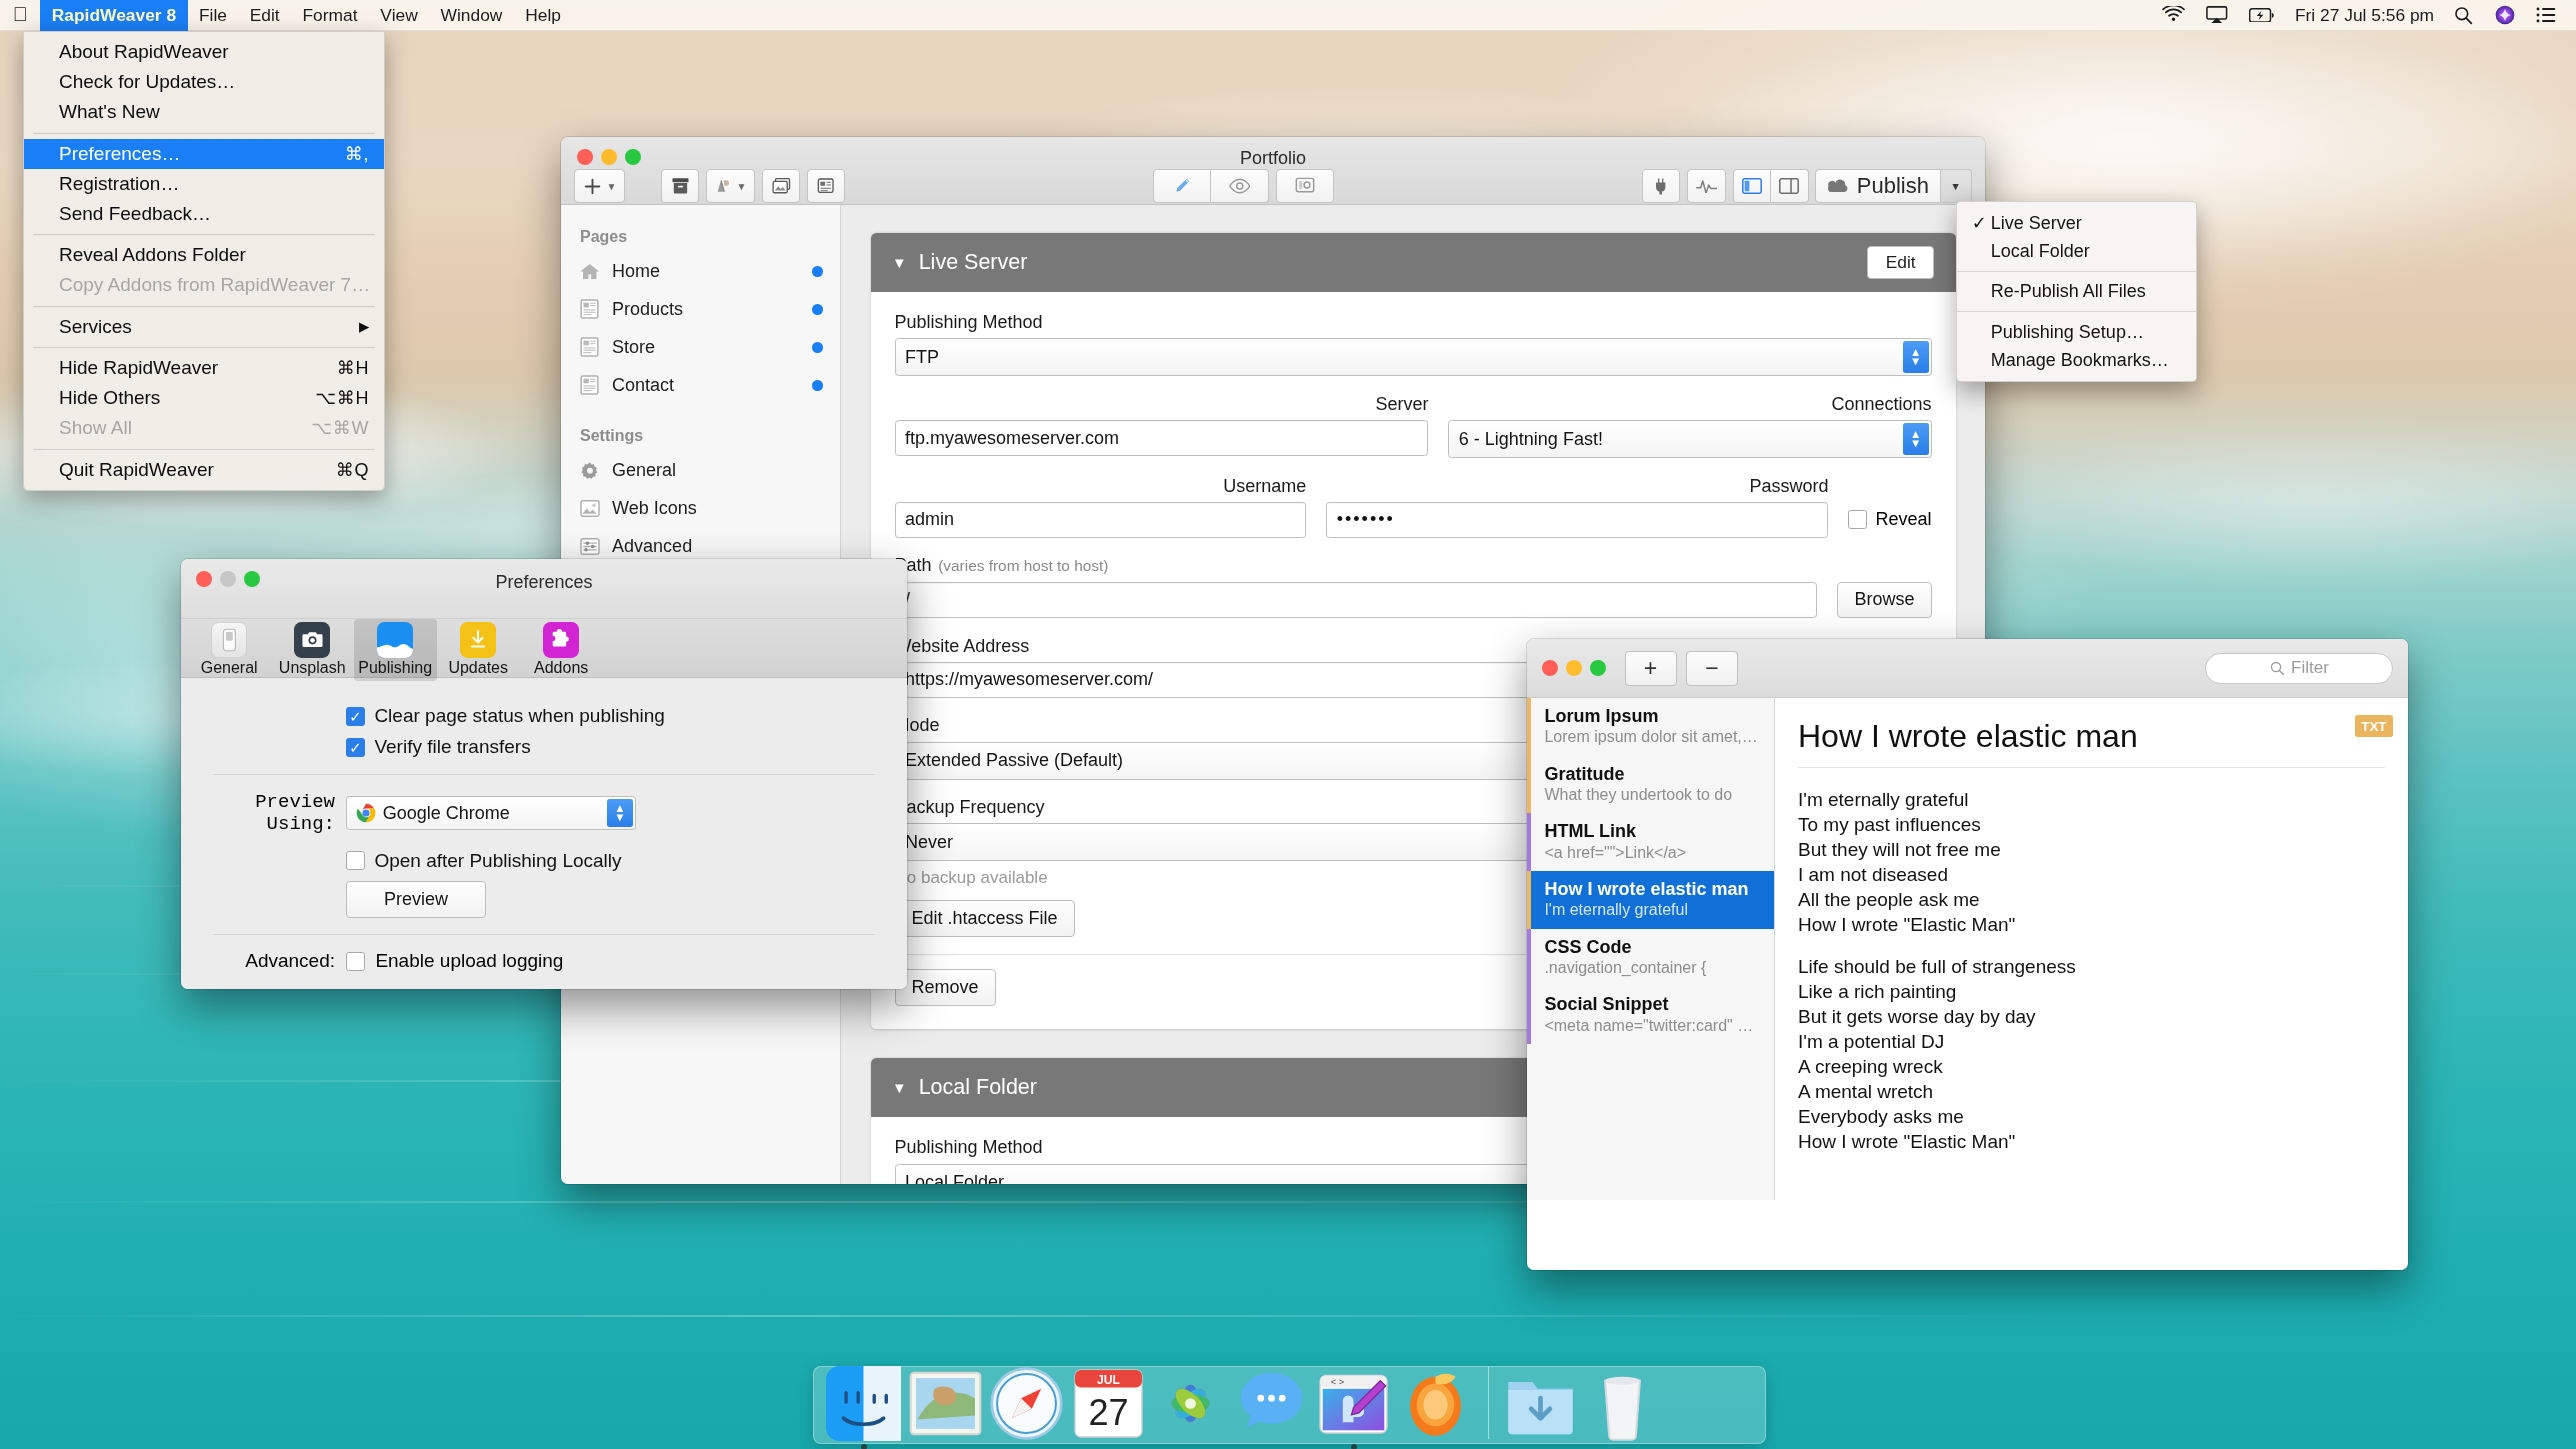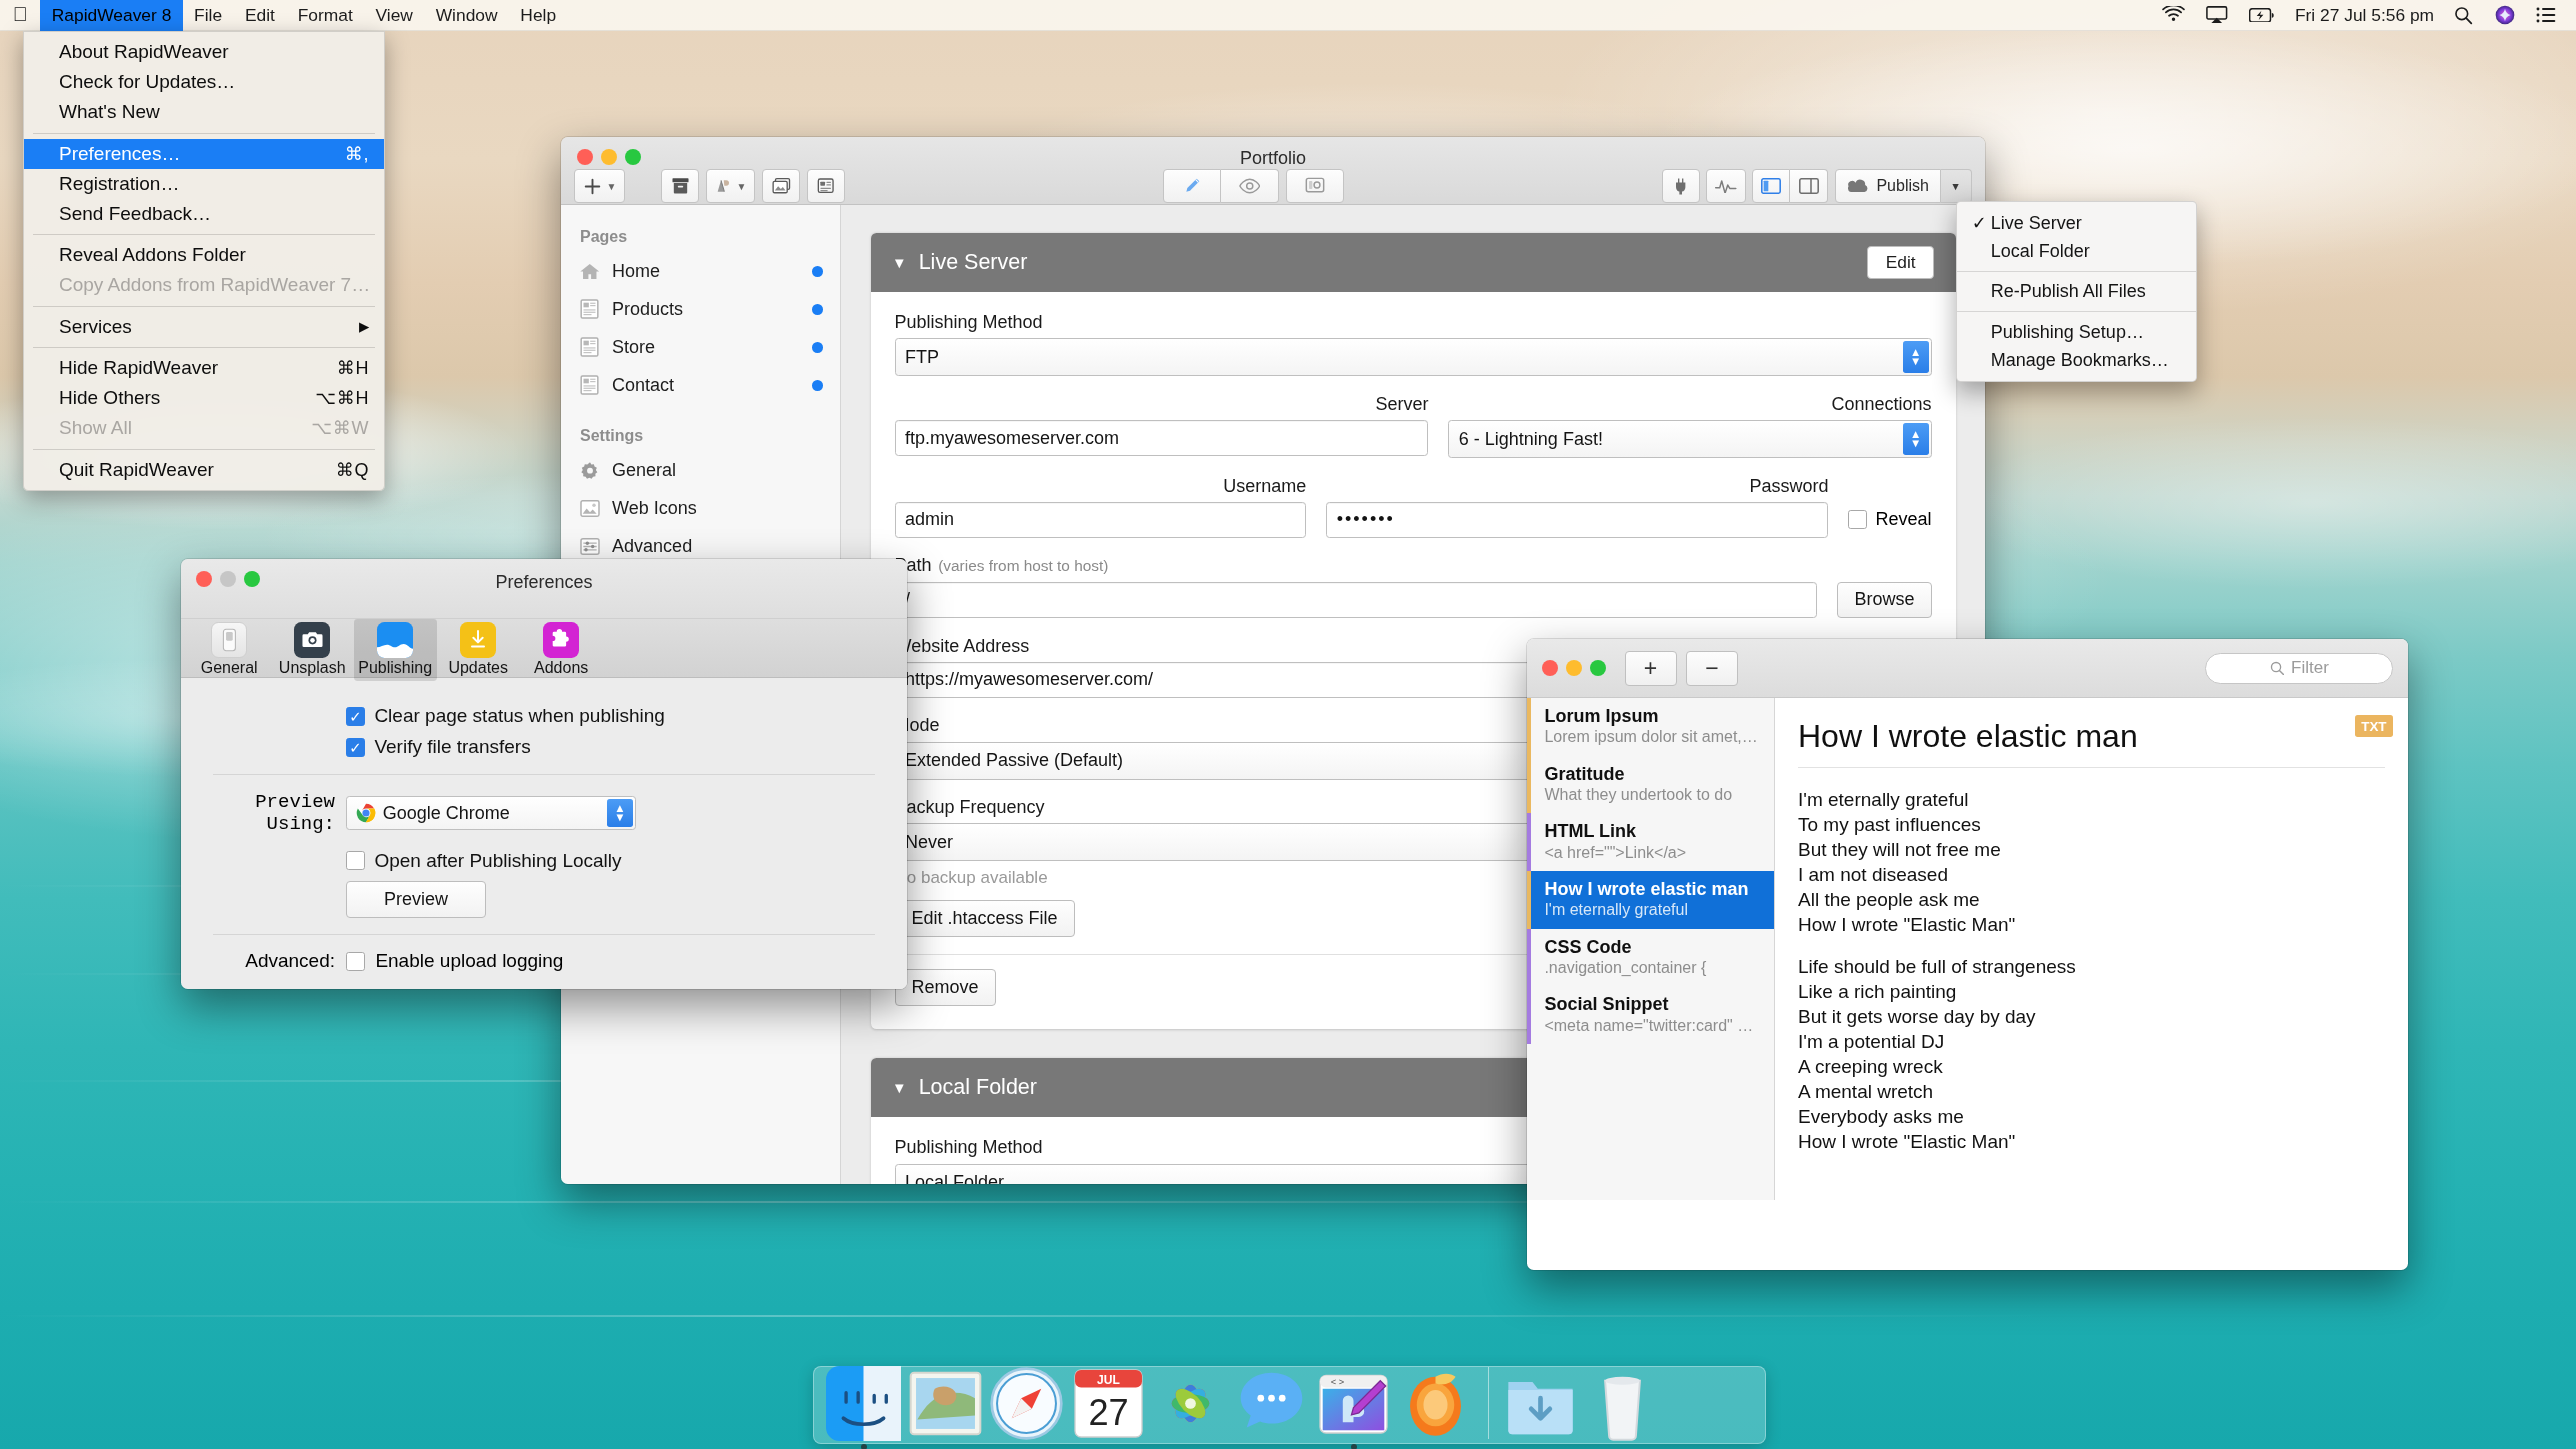--- a/index.html
+++ b/index.html
@@ -45,21 +45,21 @@
     font-size:17.4px; color:#1c1c1c;
     border-bottom:0.7px solid rgba(0,0,0,.08);
     z-index:900;
   }
   .mb-left { display:flex; align-items:center; height:31px; }
   .mb-item {
     padding:0 11.4px; height:31px; line-height:31px;
     font-size:17.4px; white-space:nowrap;
   }
   .mb-item.apple { padding:0 12.7px; font-size:20px; line-height:28px; }
-  .mb-item.app { font-weight:normal; background:#1a7ef5; color:#000000; }
+  .mb-item.app { font-weight:bold; background:#1a7ef5; color:#fef9c3; }
   .mb-right { margin-left:auto; display:flex; align-items:center; padding-right:9.4px; gap:0; }
   .mb-icon { padding:0 10.7px; height:31px; line-height:31px; display:flex; align-items:center; }
   .mb-clock { padding:0 9.4px; font-size:17.4px; white-space:nowrap; }
 
   
   #appmenu {
     position:absolute; left:23px; top:31px; width:362px;
     background:rgba(241,237,231,.97);
     border:0.7px solid rgba(0,0,0,.13);
     border-radius:0 0 5.4px 5.4px;
@@ -115,21 +115,21 @@
   .tb-group { display:flex; margin-right:6.7px; }
   .tb-group .tb-btn { margin-right:0; border-radius:0; border-left:none; }
   .tb-group .tb-btn:first-child { border-radius:4px 0 0 4px; border-left:0.7px solid #c4c4c4; }
   .tb-group .tb-btn:last-child { border-radius:0 4px 4px 0; }
   .tb-caret { font-size:10px; color:#666; }
   .tb-spacer { flex:1; }
   .publish-btn {
     height:34px; display:flex; align-items:center;
     background:linear-gradient(to bottom,#fdfdfd,#f1f1f1);
     border:0.7px solid #c4c4c4; border-radius:4px 0 0 4px;
-    padding:0 10.7px; gap:6.7px; font-size:16px; color:#2a2a2a;
+    padding:0 10.7px; gap:6.7px; font-size:22px; color:#2a2a2a;
   }
   .publish-caret {
     height:34px; width:31px; display:flex; align-items:center; justify-content:center;
     background:linear-gradient(to bottom,#e4e4e4,#d6d6d6);
     border:0.7px solid #c4c4c4; border-left:none; border-radius:0 4px 4px 0;
     font-size:10.7px; color:#3a3a3a;
   }
 
   #rw-body { position:absolute; left:0; right:0; top:68px; bottom:0; display:flex; }
   #rw-sidebar {

